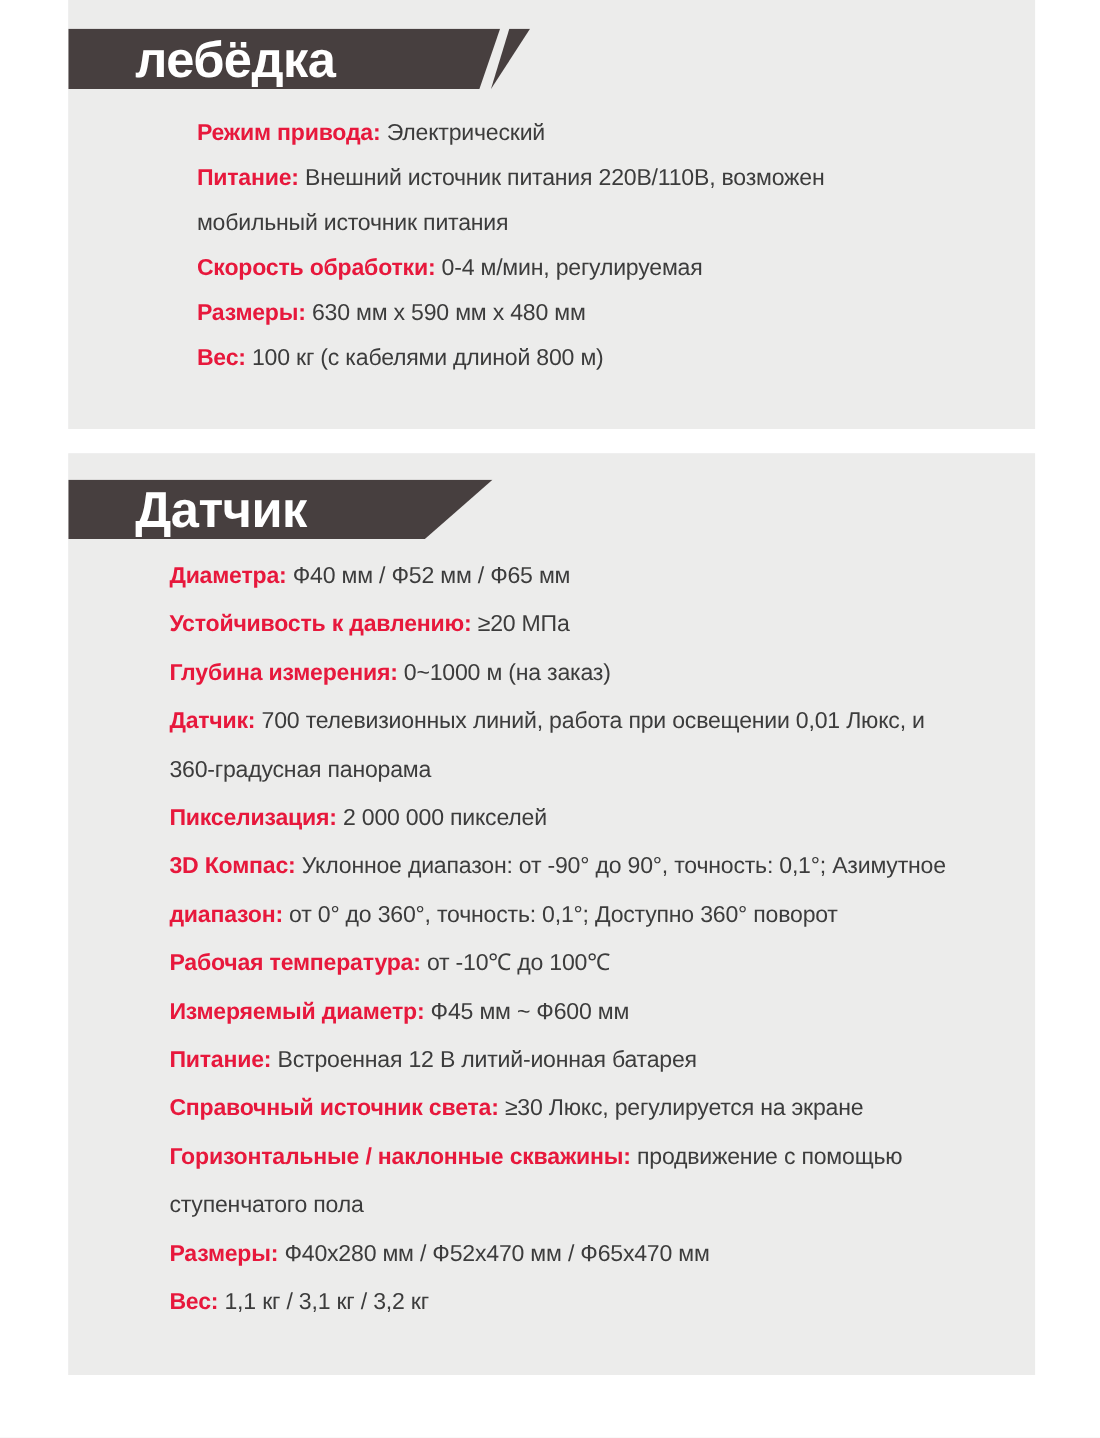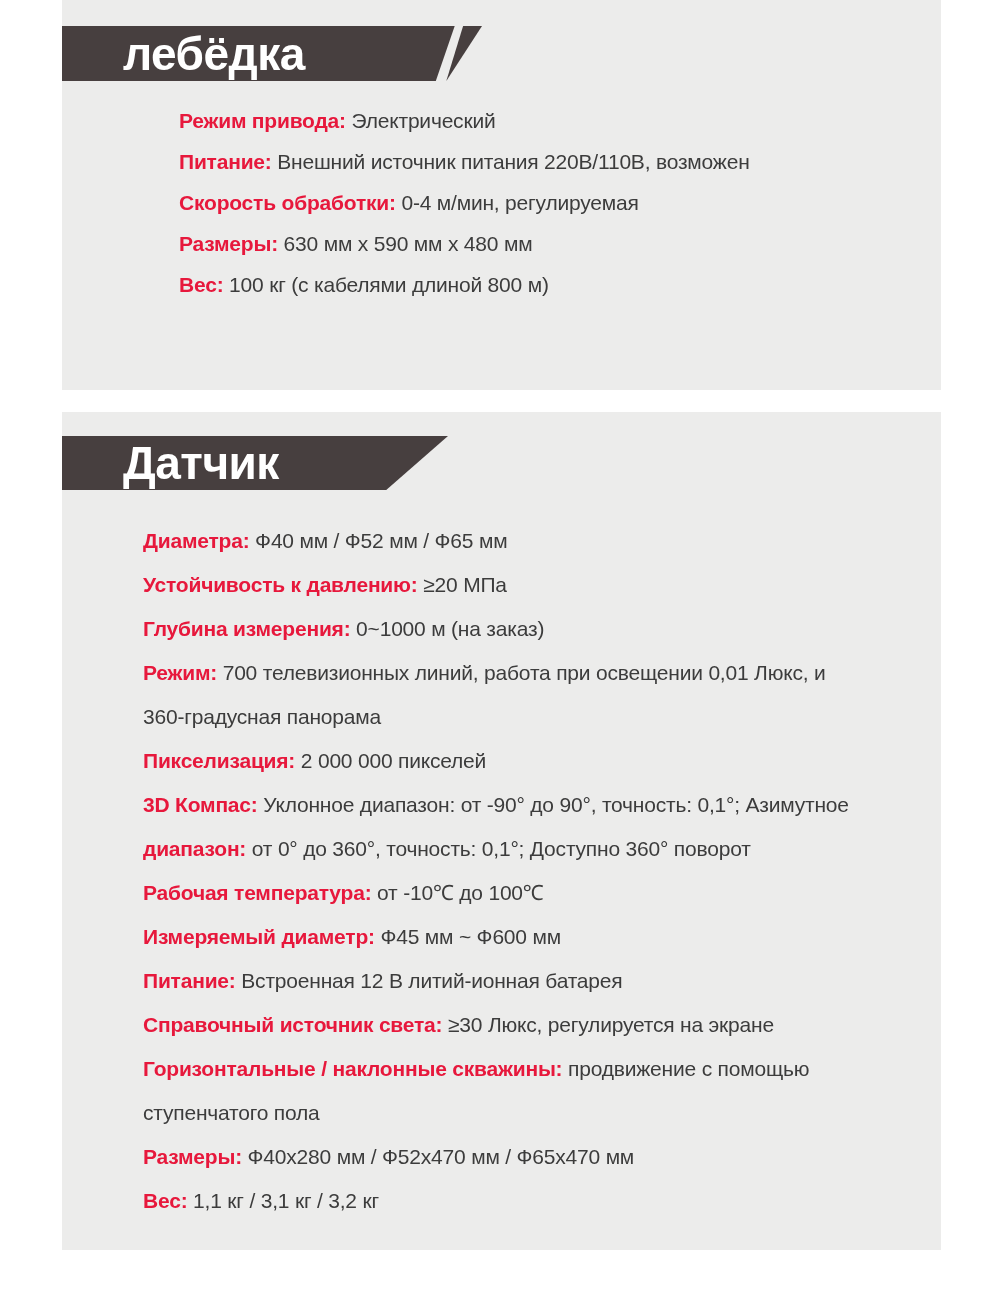--- a/index.html
+++ b/index.html
@@ -58,21 +58,21 @@
     letter-spacing: -0.5px;
     z-index: 2;
   }
 
   .spec-lines {
     position: absolute;
     left: 81px;
     right: 20px;
   }
   .spec-lines-1 { top: 100px; margin-left: 36px; }
-  .spec-lines-2 { top: 107px; }
+  .spec-lines-2 { top: 90px; margin-left: 11px; }
   .spec-line {
     white-space: nowrap;
     font-size: 21px;
     letter-spacing: -0.2px;
     color: #3c3c3c;
   }
   .spec-lines-1 .spec-line { line-height: 41px; height: 41px; }
   .spec-lines-2 .spec-line { line-height: 44px; height: 44px; }
   .spec-label {
     color: #e7183c;
@@ -90,36 +90,37 @@
 
   <div class="panel panel-1">
     <div class="banner banner-1">
       <div class="banner-shape"></div>
       <div class="banner-tip"></div>
       <div class="banner-title">лебёдка</div>
     </div>
     <div class="spec-lines spec-lines-1">
         <div class="spec-line"><span class="spec-label">Режим привода:</span><span class="spec-value"> Электрический</span></div>
         <div class="spec-line"><span class="spec-label">Питание:</span><span class="spec-value"> Внешний источник питания 220В/110В, возможен</span></div>
+        <div class="spec-line"><span class="spec-value">мобильный источник питания</span></div>
         <div class="spec-line"><span class="spec-label">Скорость обработки:</span><span class="spec-value"> 0-4 м/мин, регулируемая</span></div>
         <div class="spec-line"><span class="spec-label">Размеры:</span><span class="spec-value"> 630 мм х 590 мм х 480 мм</span></div>
         <div class="spec-line"><span class="spec-label">Вес:</span><span class="spec-value"> 100 кг (с кабелями длиной 800 м)</span></div>
       </div>
   </div>
 
   <div class="panel panel-2">
     <div class="banner banner-2">
       <div class="banner-shape"></div>
       <div class="banner-title">Датчик</div>
     </div>
     <div class="spec-lines spec-lines-2">
         <div class="spec-line"><span class="spec-label">Диаметра:</span><span class="spec-value"> Ф40 мм / Ф52 мм / Ф65 мм</span></div>
         <div class="spec-line"><span class="spec-label">Устойчивость к давлению:</span><span class="spec-value"> ≥20 МПа</span></div>
         <div class="spec-line"><span class="spec-label">Глубина измерения:</span><span class="spec-value"> 0~1000 м (на заказ)</span></div>
-        <div class="spec-line"><span class="spec-label">Режим:</span><span class="spec-value"> 700 телевизионных линий, работа при освещении 0,01 Люкс, и</span></div>
+        <div class="spec-line"><span class="spec-label">Датчик:</span><span class="spec-value"> 700 телевизионных линий, работа при освещении 0,01 Люкс, и</span></div>
         <div class="spec-line"><span class="spec-value">360-градусная панорама</span></div>
         <div class="spec-line"><span class="spec-label">Пикселизация:</span><span class="spec-value"> 2 000 000 пикселей</span></div>
         <div class="spec-line"><span class="spec-label">3D Компас:</span><span class="spec-value"> Уклонное диапазон: от -90° до 90°, точность: 0,1°; Азимутное</span></div>
         <div class="spec-line"><span class="spec-label">диапазон:</span><span class="spec-value"> от 0° до 360°, точность: 0,1°; Доступно 360° поворот</span></div>
         <div class="spec-line"><span class="spec-label">Рабочая температура:</span><span class="spec-value"> от -10℃ до 100℃</span></div>
         <div class="spec-line"><span class="spec-label">Измеряемый диаметр:</span><span class="spec-value"> Ф45 мм ~ Ф600 мм</span></div>
         <div class="spec-line"><span class="spec-label">Питание:</span><span class="spec-value"> Встроенная 12 В литий-ионная батарея</span></div>
         <div class="spec-line"><span class="spec-label">Справочный источник света:</span><span class="spec-value"> ≥30 Люкс, регулируется на экране</span></div>
         <div class="spec-line"><span class="spec-label">Горизонтальные / наклонные скважины:</span><span class="spec-value"> продвижение с помощью</span></div>
         <div class="spec-line"><span class="spec-value">ступенчатого пола</span></div>

